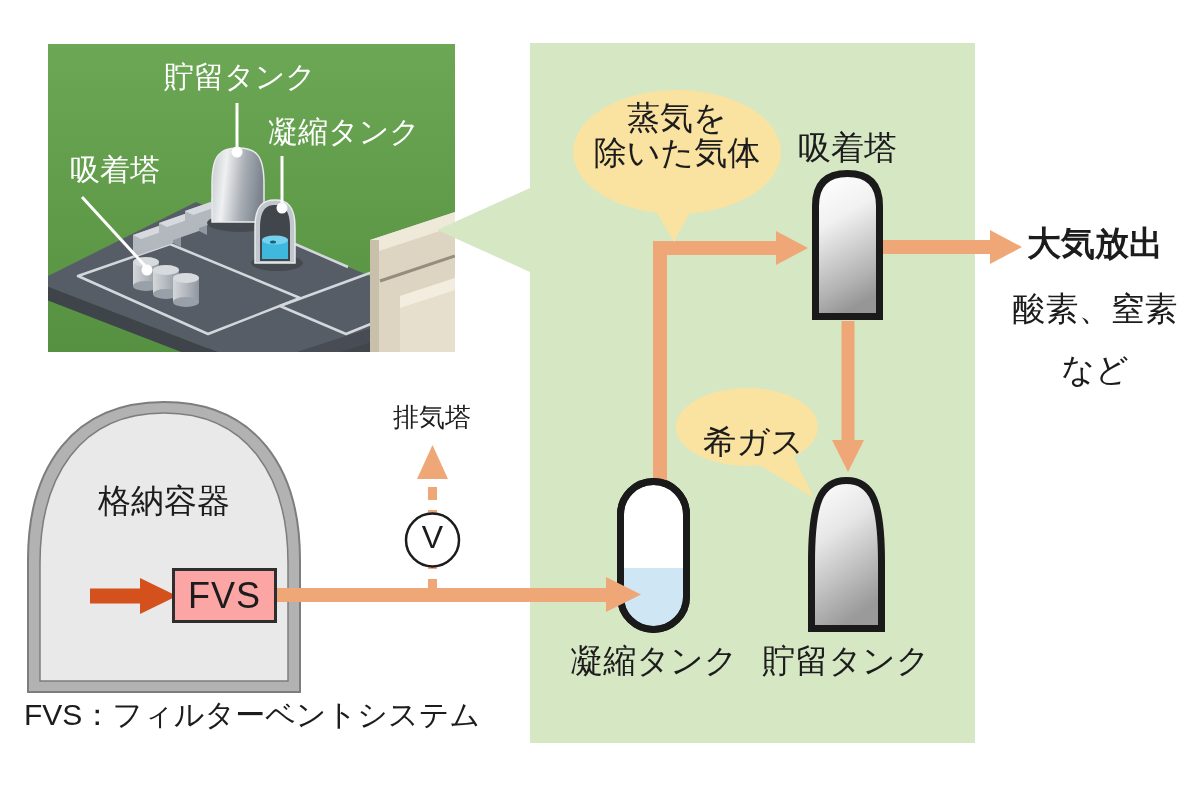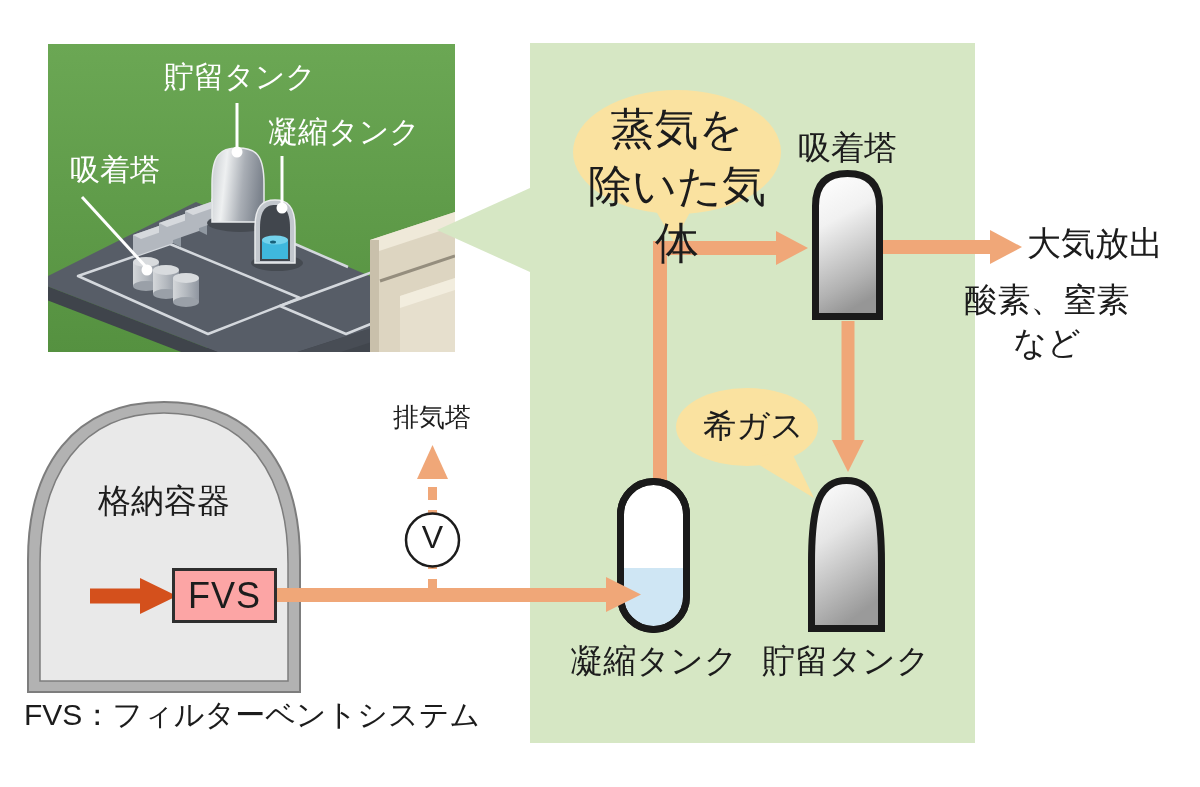--- a/index.html
+++ b/index.html
@@ -14,25 +14,25 @@
   
   .overlay{position:absolute;left:0;top:0;width:1200px;height:787px;z-index:2;}
   
   .lb{position:absolute;z-index:3;font-weight:500;line-height:1.12;}
   .c{text-align:center;}
   .pre{white-space:pre-line;}
   .white{color:#ffffff;font-weight:500;}
   .lb-photo-storage{left:155px;top:60px;width:170px;font-size:30px;}
   .lb-photo-cond{left:258px;top:115px;width:172px;font-size:30px;}
   .lb-photo-ads{left:57px;top:153px;width:116px;font-size:30px;}
-  .lb-steam{left:567px;top:100px;width:220px;font-size:44px;line-height:57px;}
+  .lb-steam{left:567px;top:100px;width:220px;font-size:33px;line-height:35px;}
   .lb-ads{left:775px;top:130px;width:145px;font-size:33px;}
-  .lb-atm{left:1010px;top:224px;width:170px;font-size:34px;}
-  .lb-atm2{left:954px;top:278px;width:186px;font-size:33px;line-height:43px;}
-  .lb-noble{left:677px;top:408px;width:153px;font-size:33px;}
+  .lb-atm{left:1010px;top:224px;width:170px;font-size:34px;font-weight:bold;}
+  .lb-atm2{left:1002px;top:278px;width:186px;font-size:33px;line-height:61px;}
+  .lb-noble{left:677px;top:424px;width:153px;font-size:33px;}
   .lb-exh{left:362px;top:403px;width:140px;font-size:26px;}
   .lb-vessel{left:84px;top:483px;width:160px;font-size:33px;}
   .lb-cond{left:568px;top:643px;width:172px;font-size:33px;}
   .lb-stor{left:760px;top:643px;width:172px;font-size:33px;}
   .lb-caption{left:24px;top:698px;width:520px;font-size:30px;}
   .lb-valve{left:409px;top:520px;width:47px;font-size:32px;font-weight:500;}
   .fvs-box{
     position:absolute;left:172px;top:568px;width:105px;height:55px;z-index:3;
     background:#fca5a5;border:3px solid #2e2e2e;box-sizing:border-box;
     display:flex;align-items:center;justify-content:center;

